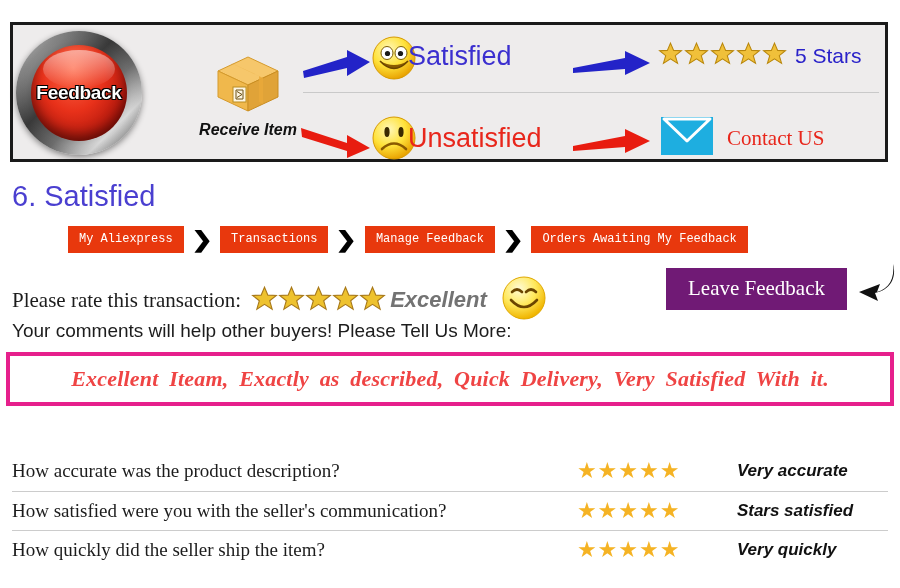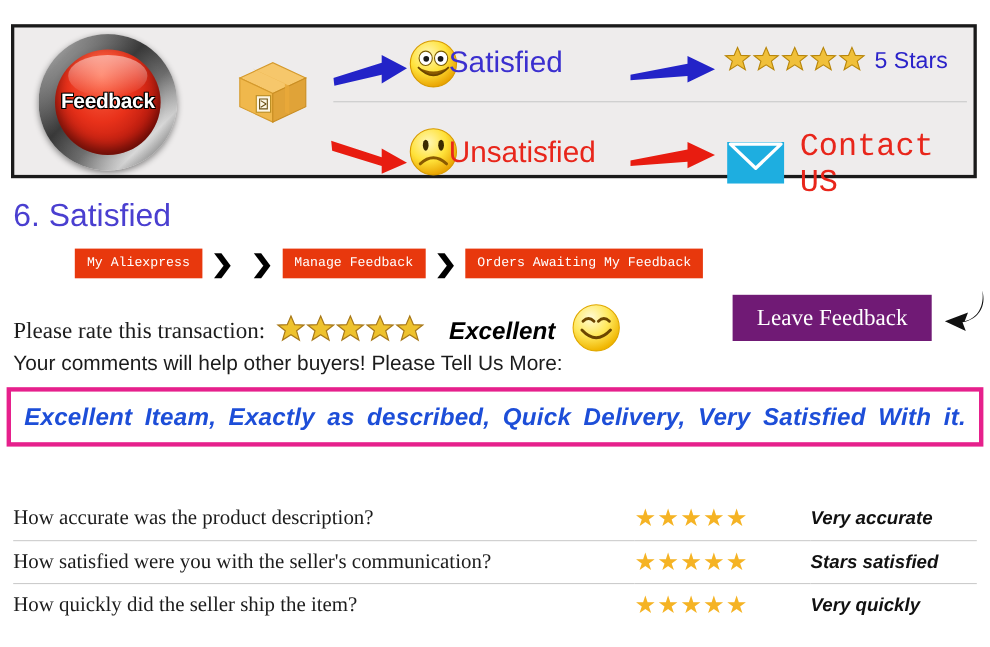--- a/index.html
+++ b/index.html
@@ -17,21 +17,21 @@
     position: absolute;
     left: 10px; top: 22px;
     width: 878px; height: 140px;
     border: 3px solid #1a1a1a;
     background: #eeecec;
   }
   .banner-inner { position: relative; width: 100%; height: 100%; }
 
   
   .fb-btn {
-    position: absolute; left: 22px; top: 6px;
+    position: absolute; left: 3px; top: 6px;
     width: 126px; height: 124px;
     border-radius: 50%;
     background:
       radial-gradient(circle at 50% 50%, rgba(0,0,0,0) 60%, rgba(0,0,0,0.25) 100%),
       linear-gradient(135deg,#f2f2f2 0%, #8d8d8d 18%, #3a3a3a 42%, #6f6f6f 60%, #d8d8d8 78%, #4a4a4a 100%);
     display: flex; align-items: center; justify-content: center;
     box-shadow: 0 2px 6px rgba(0,0,0,.45);
   }
   .fb-btn-face {
     width: 96px; height: 96px; border-radius: 50%;
@@ -83,22 +83,22 @@
     font-size: 27px; color: #e8261b;
   }
   .stars-banner { position: absolute; left: 645px; top: 10px; display: flex; align-items: center; gap: 1px; }
   .five-stars-text {
     margin-left: 7px;
     font-family: "Liberation Sans", sans-serif;
     font-size: 21px; color: #2a22c9;
   }
   .contact-wrap { position: absolute; left: 648px; top: 6px; display: flex; align-items: center; gap: 14px; }
   .contact-text {
-    font-family: Liberation Mono, monospace;
-    font-size: 29px; color: #e8261b;
+    font-family: Liberation Serif, serif;
+    font-size: 21px; color: #e8261b;
   }
 
   
   .sec-title {
     position: absolute; left: 12px; top: 180px;
     font-family: "Liberation Sans", sans-serif;
     font-size: 29px; color: #4a3fd0; font-weight: 400;
   }
 
   
@@ -121,23 +121,23 @@
   }
 
   
   .rate-row {
     position: absolute; left: 12px; top: 275px;
     display: flex; align-items: center;
   }
   .rate-label { font-size: 21px; color: #1c1c1c; }
   .rate-stars { display: flex; align-items: center; margin-left: 10px; gap: 0px; }
   .excellent {
-    margin-left: 22px;
-    font-family: "Liberation Sans", sans-serif;
-    font-style: italic; font-weight: 700; font-size: 22px; color: #000000;
+    margin-left: 4px;
+    font-family: "Liberation Sans", sans-serif;
+    font-style: italic; font-weight: 700; font-size: 22px; color: #737373;
   }
   .smiley-big { margin-left: 14px; }
 
   .leave-fb-wrap { position: absolute; left: 666px; top: 268px; display: flex; align-items: flex-start; }
   .leave-fb-btn {
     background: #701a75; color: #fff;
     font-family: "Liberation Serif", serif;
     font-size: 21px; padding: 8px 22px 9px 22px; white-space: nowrap;
   }
 
@@ -150,23 +150,23 @@
 
   
   .pink-box {
     position: absolute; left: 6px; top: 352px;
     width: 888px; height: 54px;
     border: 4px solid #e6208c;
     background: #ffffff;
     display: flex; align-items: center; justify-content: center;
   }
   .pink-text {
-    font-family: Liberation Sans, sans-serif;
+    font-family: Liberation Serif, serif;
     font-weight: 700; font-style: italic;
-    font-size: 22px; color: #1d4ed8;
+    font-size: 22px; color: #ef4444;
     letter-spacing: .2px; word-spacing: 5px;
     white-space: nowrap;
   }
 
   
   .detail-head {
     position: absolute; left: 12px; top: 424px;
     font-size: 19px; color: #1c1c1c;
   }
   .detail-table {
@@ -205,20 +205,21 @@
           <svg width="70" height="62" viewBox="0 0 70 62">
             <polygon points="5,18 35,4 65,18 35,32" fill="#f6c76b" stroke="#d59a2c" stroke-width="1"></polygon>
             <polygon points="5,18 35,32 35,58 5,44" fill="#f0b84c" stroke="#d59a2c" stroke-width="1"></polygon>
             <polygon points="65,18 35,32 35,58 65,44" fill="#e0a338" stroke="#c98d22" stroke-width="1"></polygon>
             <polygon points="20,11 50,25 50,51 46,49 46,23 16,9" fill="#e9a93a" opacity="0.85"></polygon>
             <rect x="20" y="34" width="13" height="15" fill="#fdf6e4" stroke="#b98c20" stroke-width="1"></rect>
             <path d="M23 37 h7 v9 h-7 z" fill="none" stroke="#6b5014" stroke-width="1"></path>
             <path d="M24 38.5 l5 3 M24 44.5 l5 -3" stroke="#6b5014" stroke-width="1"></path>
           </svg>
         </span>
+        <div class="pkg-label">Receive Item</div>
       </div>
 
       <div class="banner-divider"></div>
 
       <div class="row-top">
         <span class="arrow-slot" style="left:290px; top:18px;">
           <svg width="68" height="30" viewBox="0 0 68 30">
             <polygon points="0,22 44,8 44,1 67,13 44,27 44,19 1,29" fill="#2323c8"></polygon>
           </svg>
         </span>
@@ -313,20 +314,21 @@
       </div>
 
     </div>
   </div>
 
   <div class="sec-title">6. Satisfied</div>
 
   <div class="breadcrumb">
     <span class="bc-btn">My Aliexpress</span>
     <span class="bc-sep">❯</span>
+    <span class="bc-btn">Transactions</span>
     <span class="bc-sep">❯</span>
     <span class="bc-btn">Manage Feedback</span>
     <span class="bc-sep">❯</span>
     <span class="bc-btn">Orders Awaiting My Feedback</span>
   </div>
 
   <div class="rate-row">
     <span class="rate-label">Please rate this transaction:</span>
     <span class="rate-stars">
       <span><svg width="27" height="27" viewBox="0 0 24 24">

